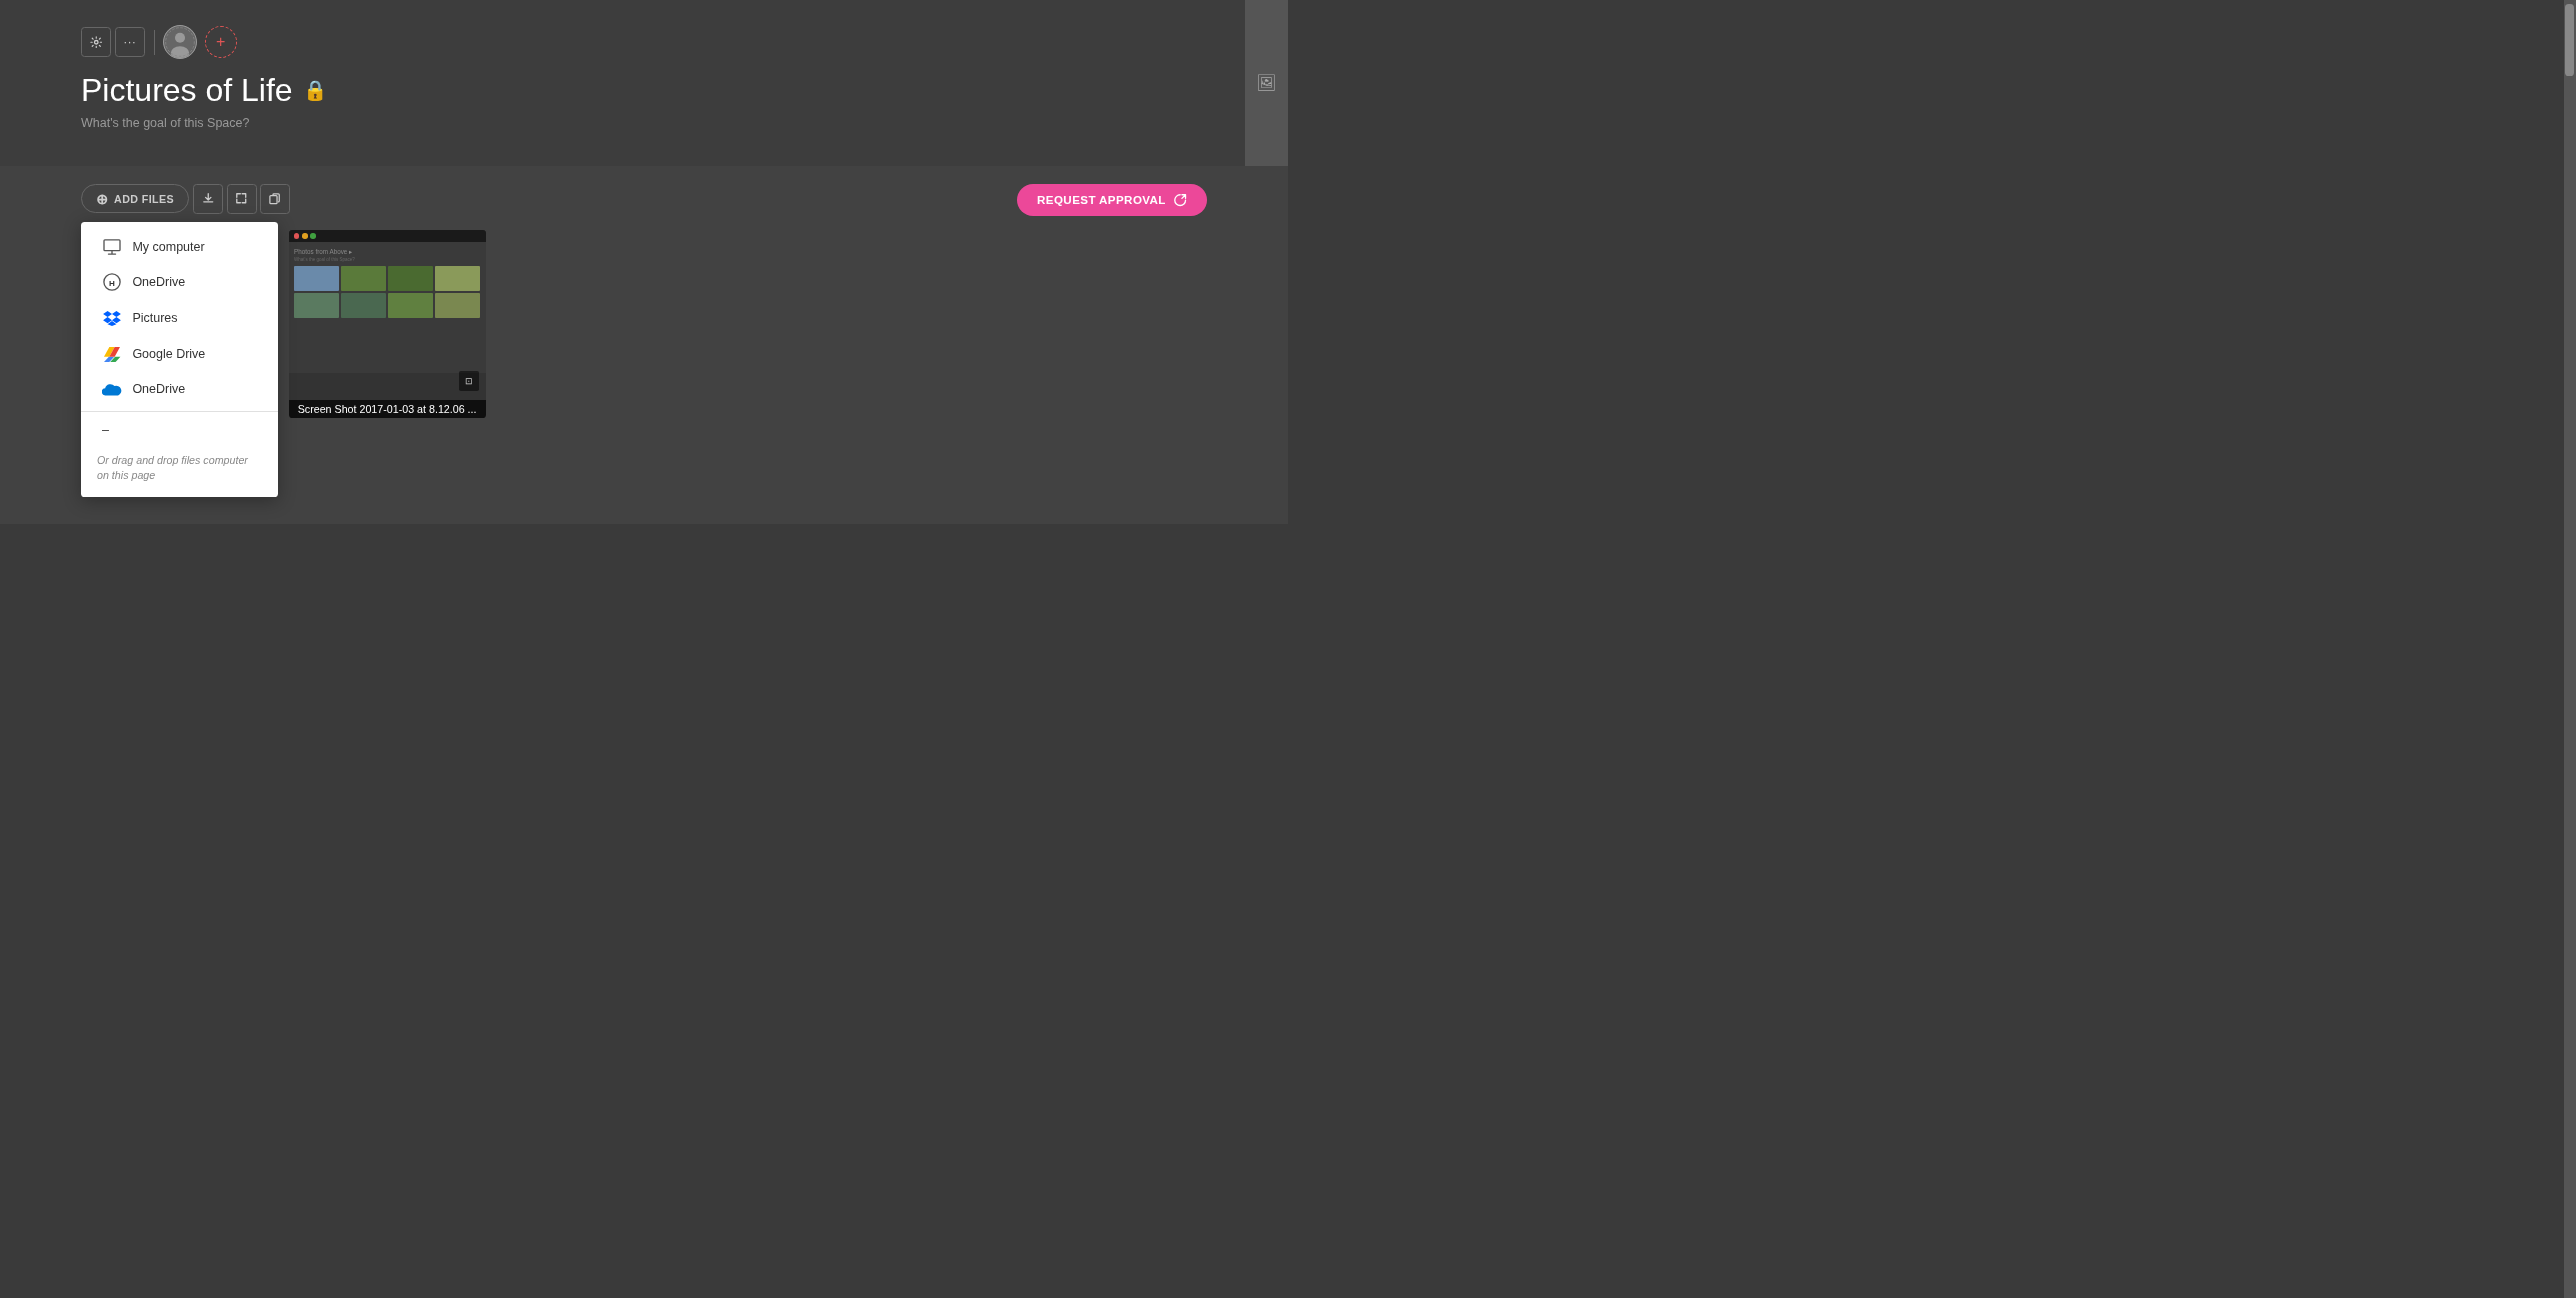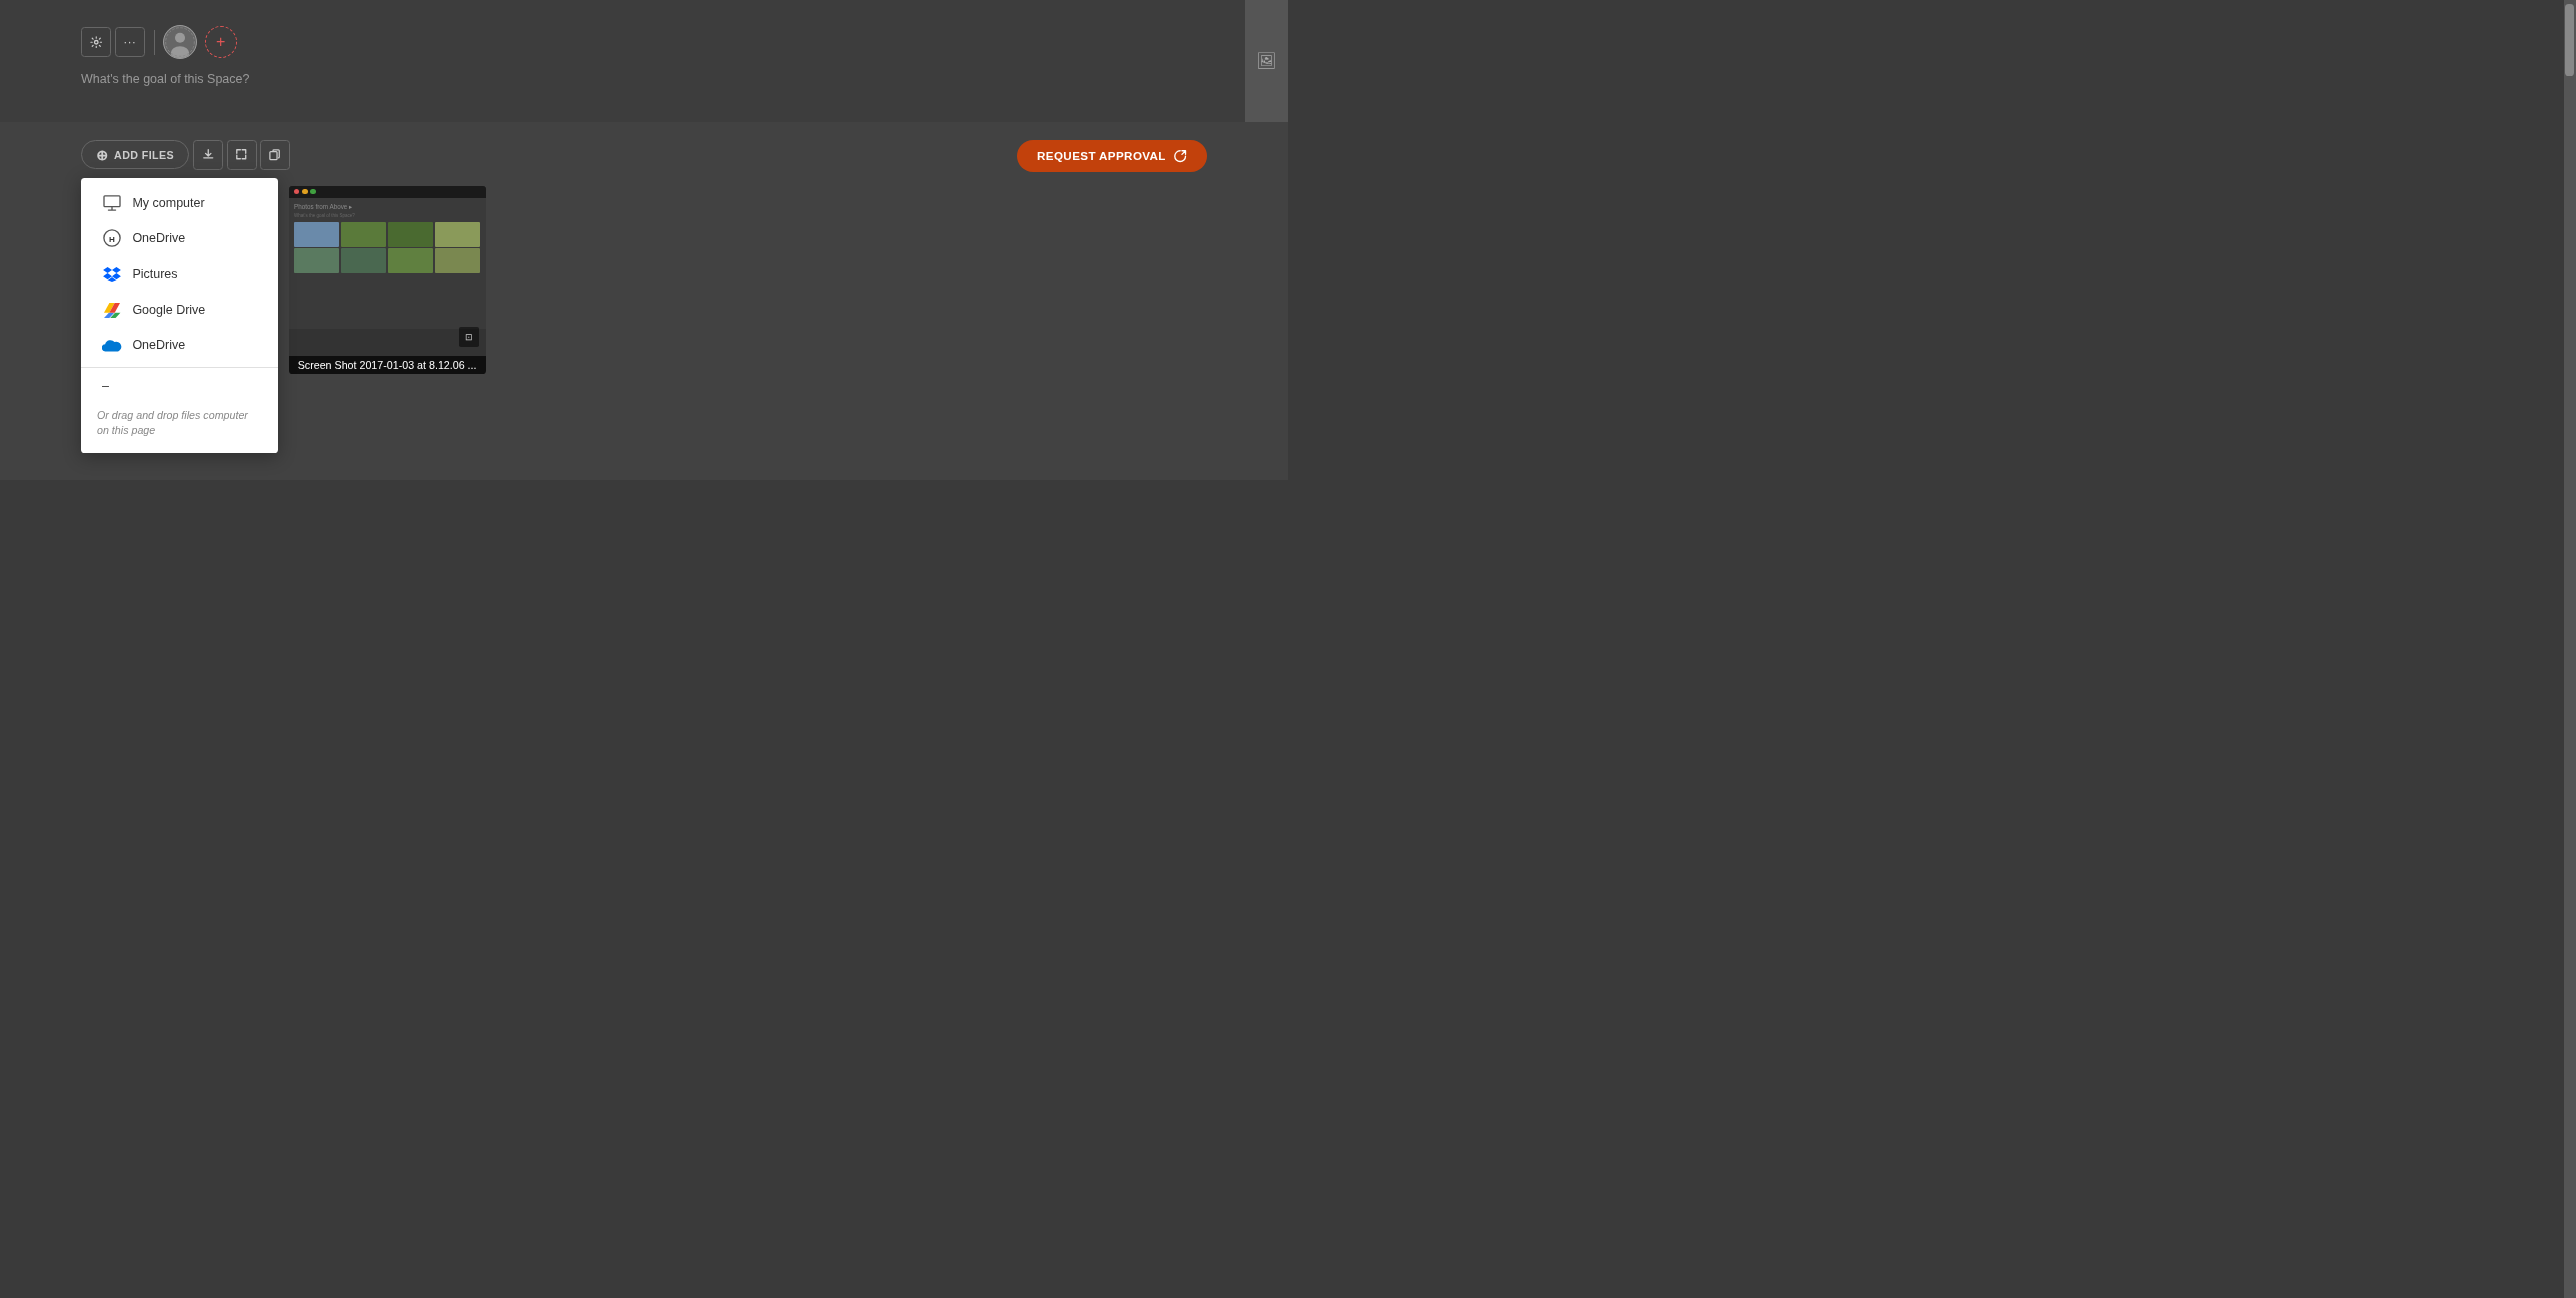--- a/index.html
+++ b/index.html
@@ -165,21 +165,21 @@
       align-items: center;
       justify-content: center;
       cursor: pointer;
       font-size: 13.4px;
     }
 
     .request-approval-btn {
       position: absolute;
       right: 0;
       top: 0;
-      background: #c2410c;
+      background: #ec4899;
       border: none;
       border-radius: 21.5px;
       color: #fff;
       padding: 9px 19.7px;
       font-size: 11.6px;
       font-weight: 600;
       letter-spacing: 0.4px;
       cursor: pointer;
       display: flex;
       align-items: center;
@@ -410,20 +410,24 @@
         <ellipse cx="19" cy="32" rx="11" ry="8" fill="#999"></ellipse>
 
         <circle cx="19" cy="19" r="17" fill="none" stroke="#888" stroke-width="1" stroke-dasharray="3 2"></circle>
       </svg>
     </div>
     <button class="add-person-btn">
       <span>+</span>
     </button>
   </div>
 
+  <div class="page-title">
+    <span>Pictures of Life</span>
+    <span class="lock-icon">🔒</span>
+  </div>
   <div class="page-subtitle">What's the goal of this Space?</div>
 
   <div class="hero-image-thumb">
     <span>🖼</span>
   </div>
 </div>
 
 <div class="main">
 
   <div class="files-toolbar">

